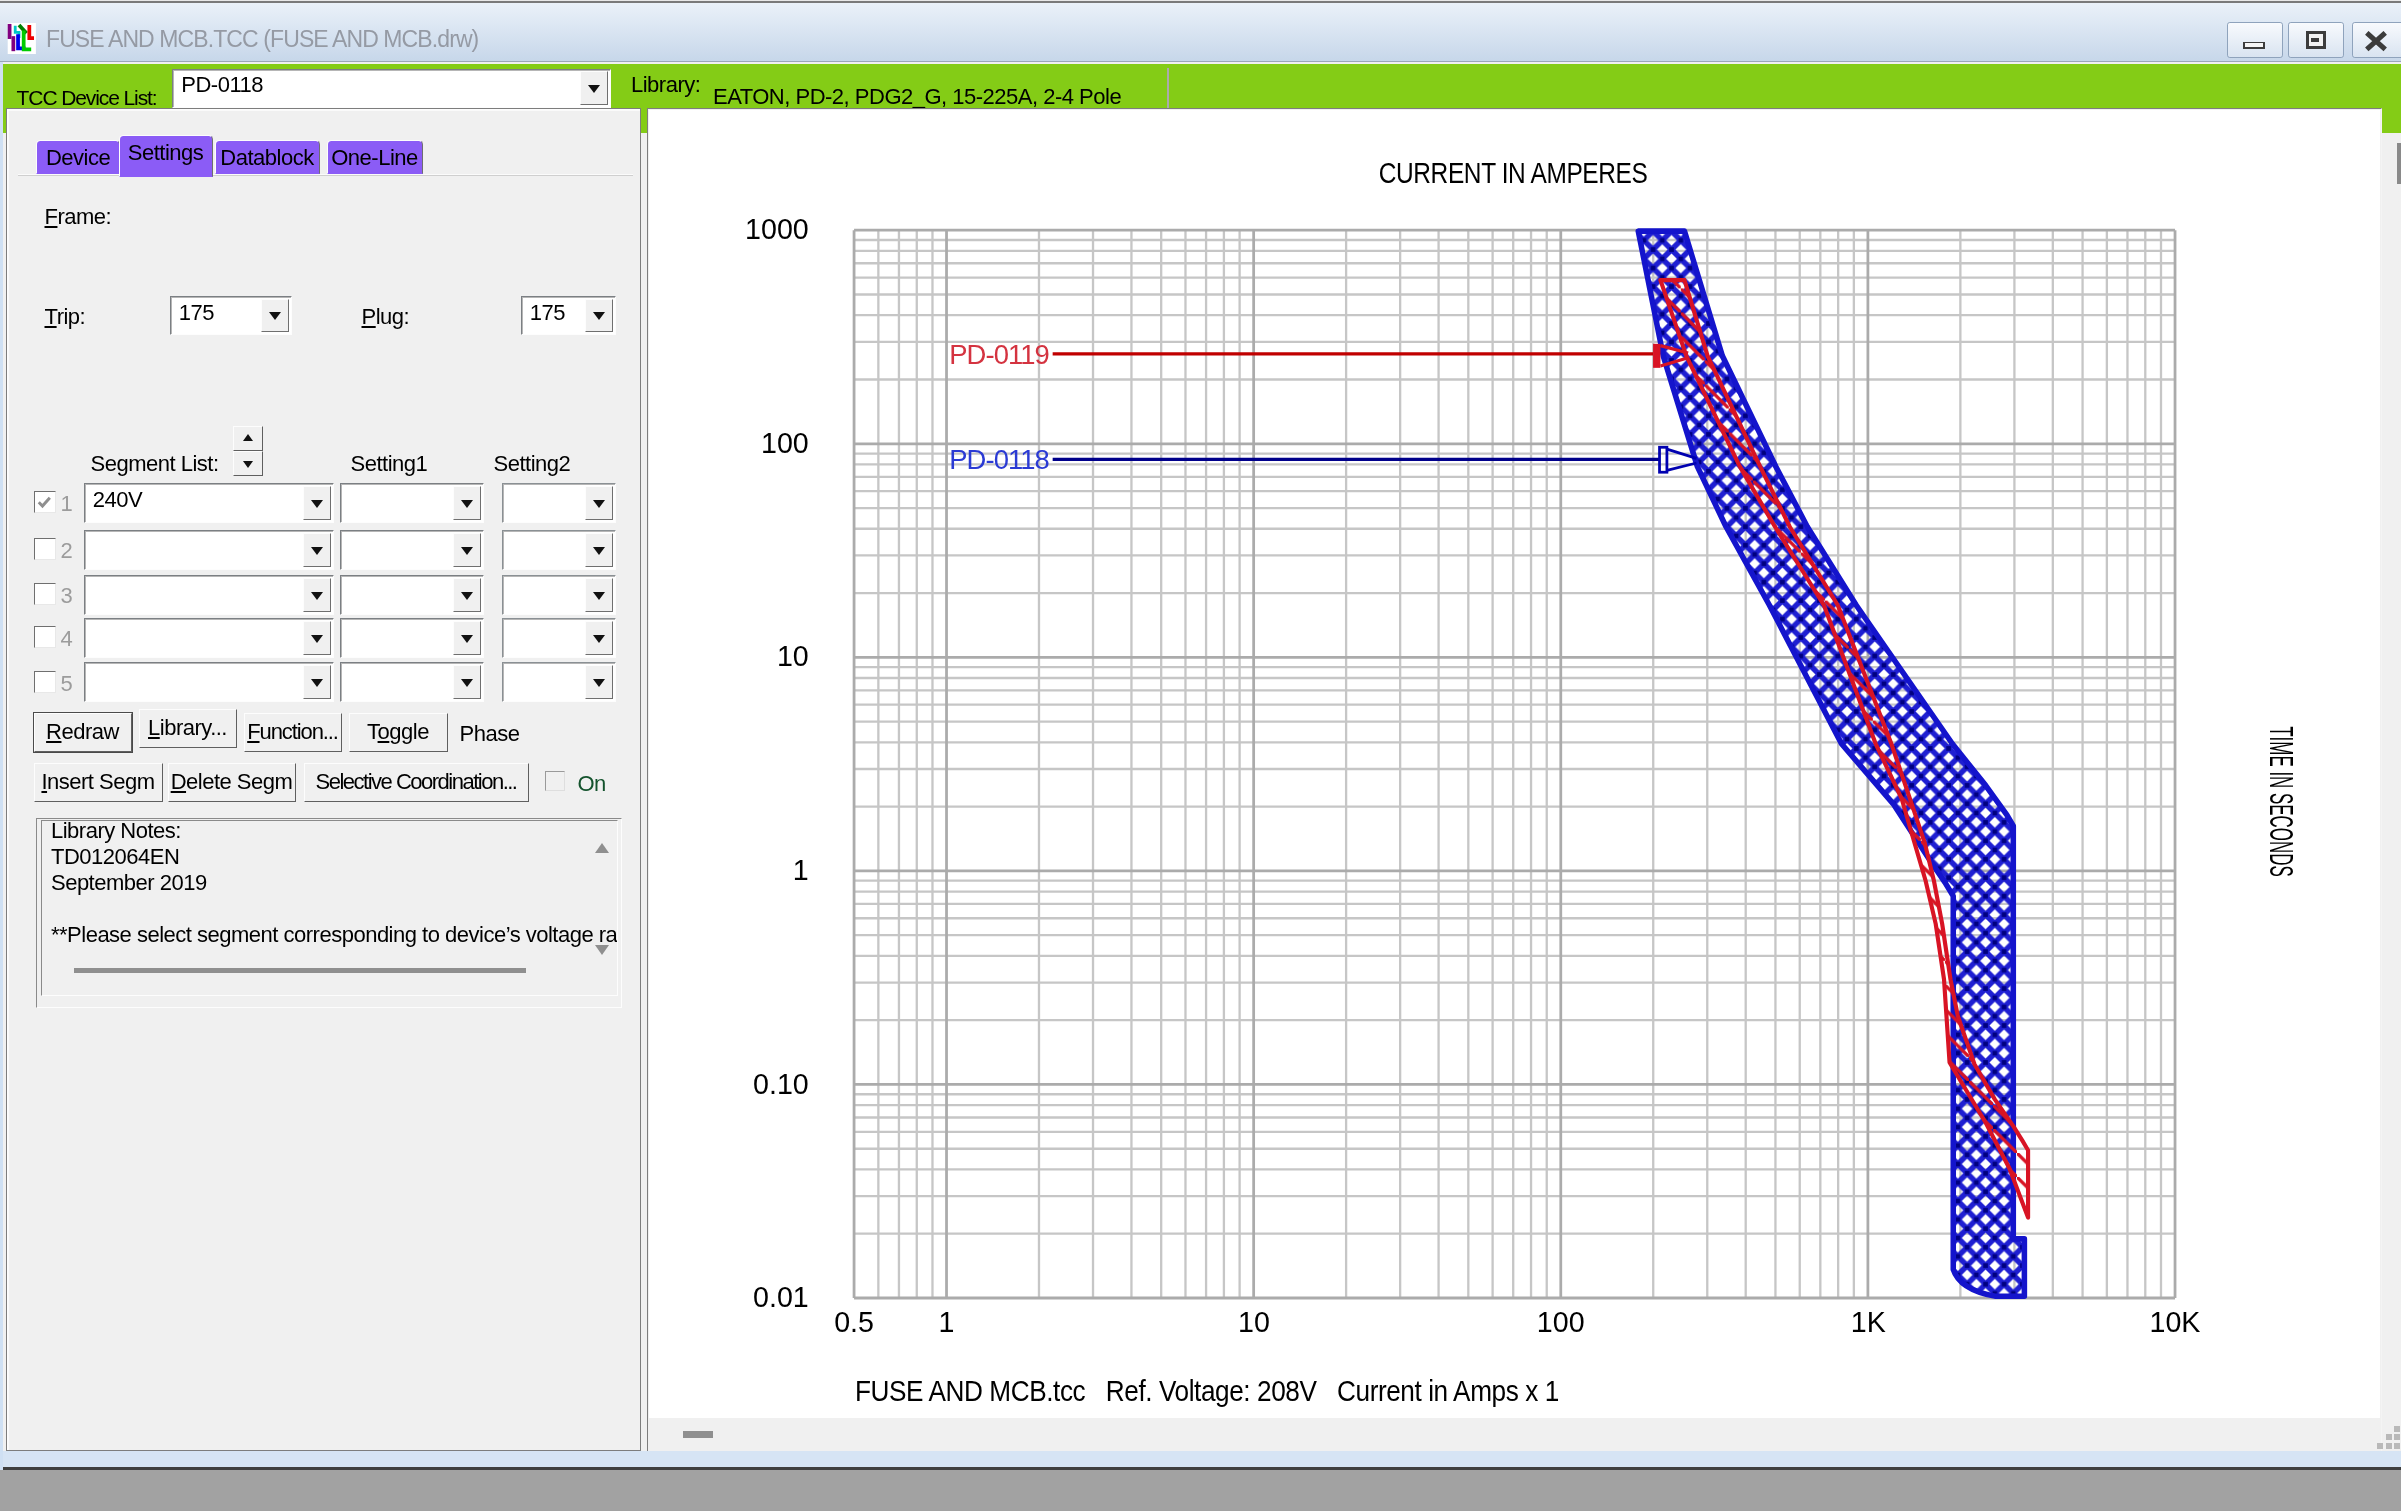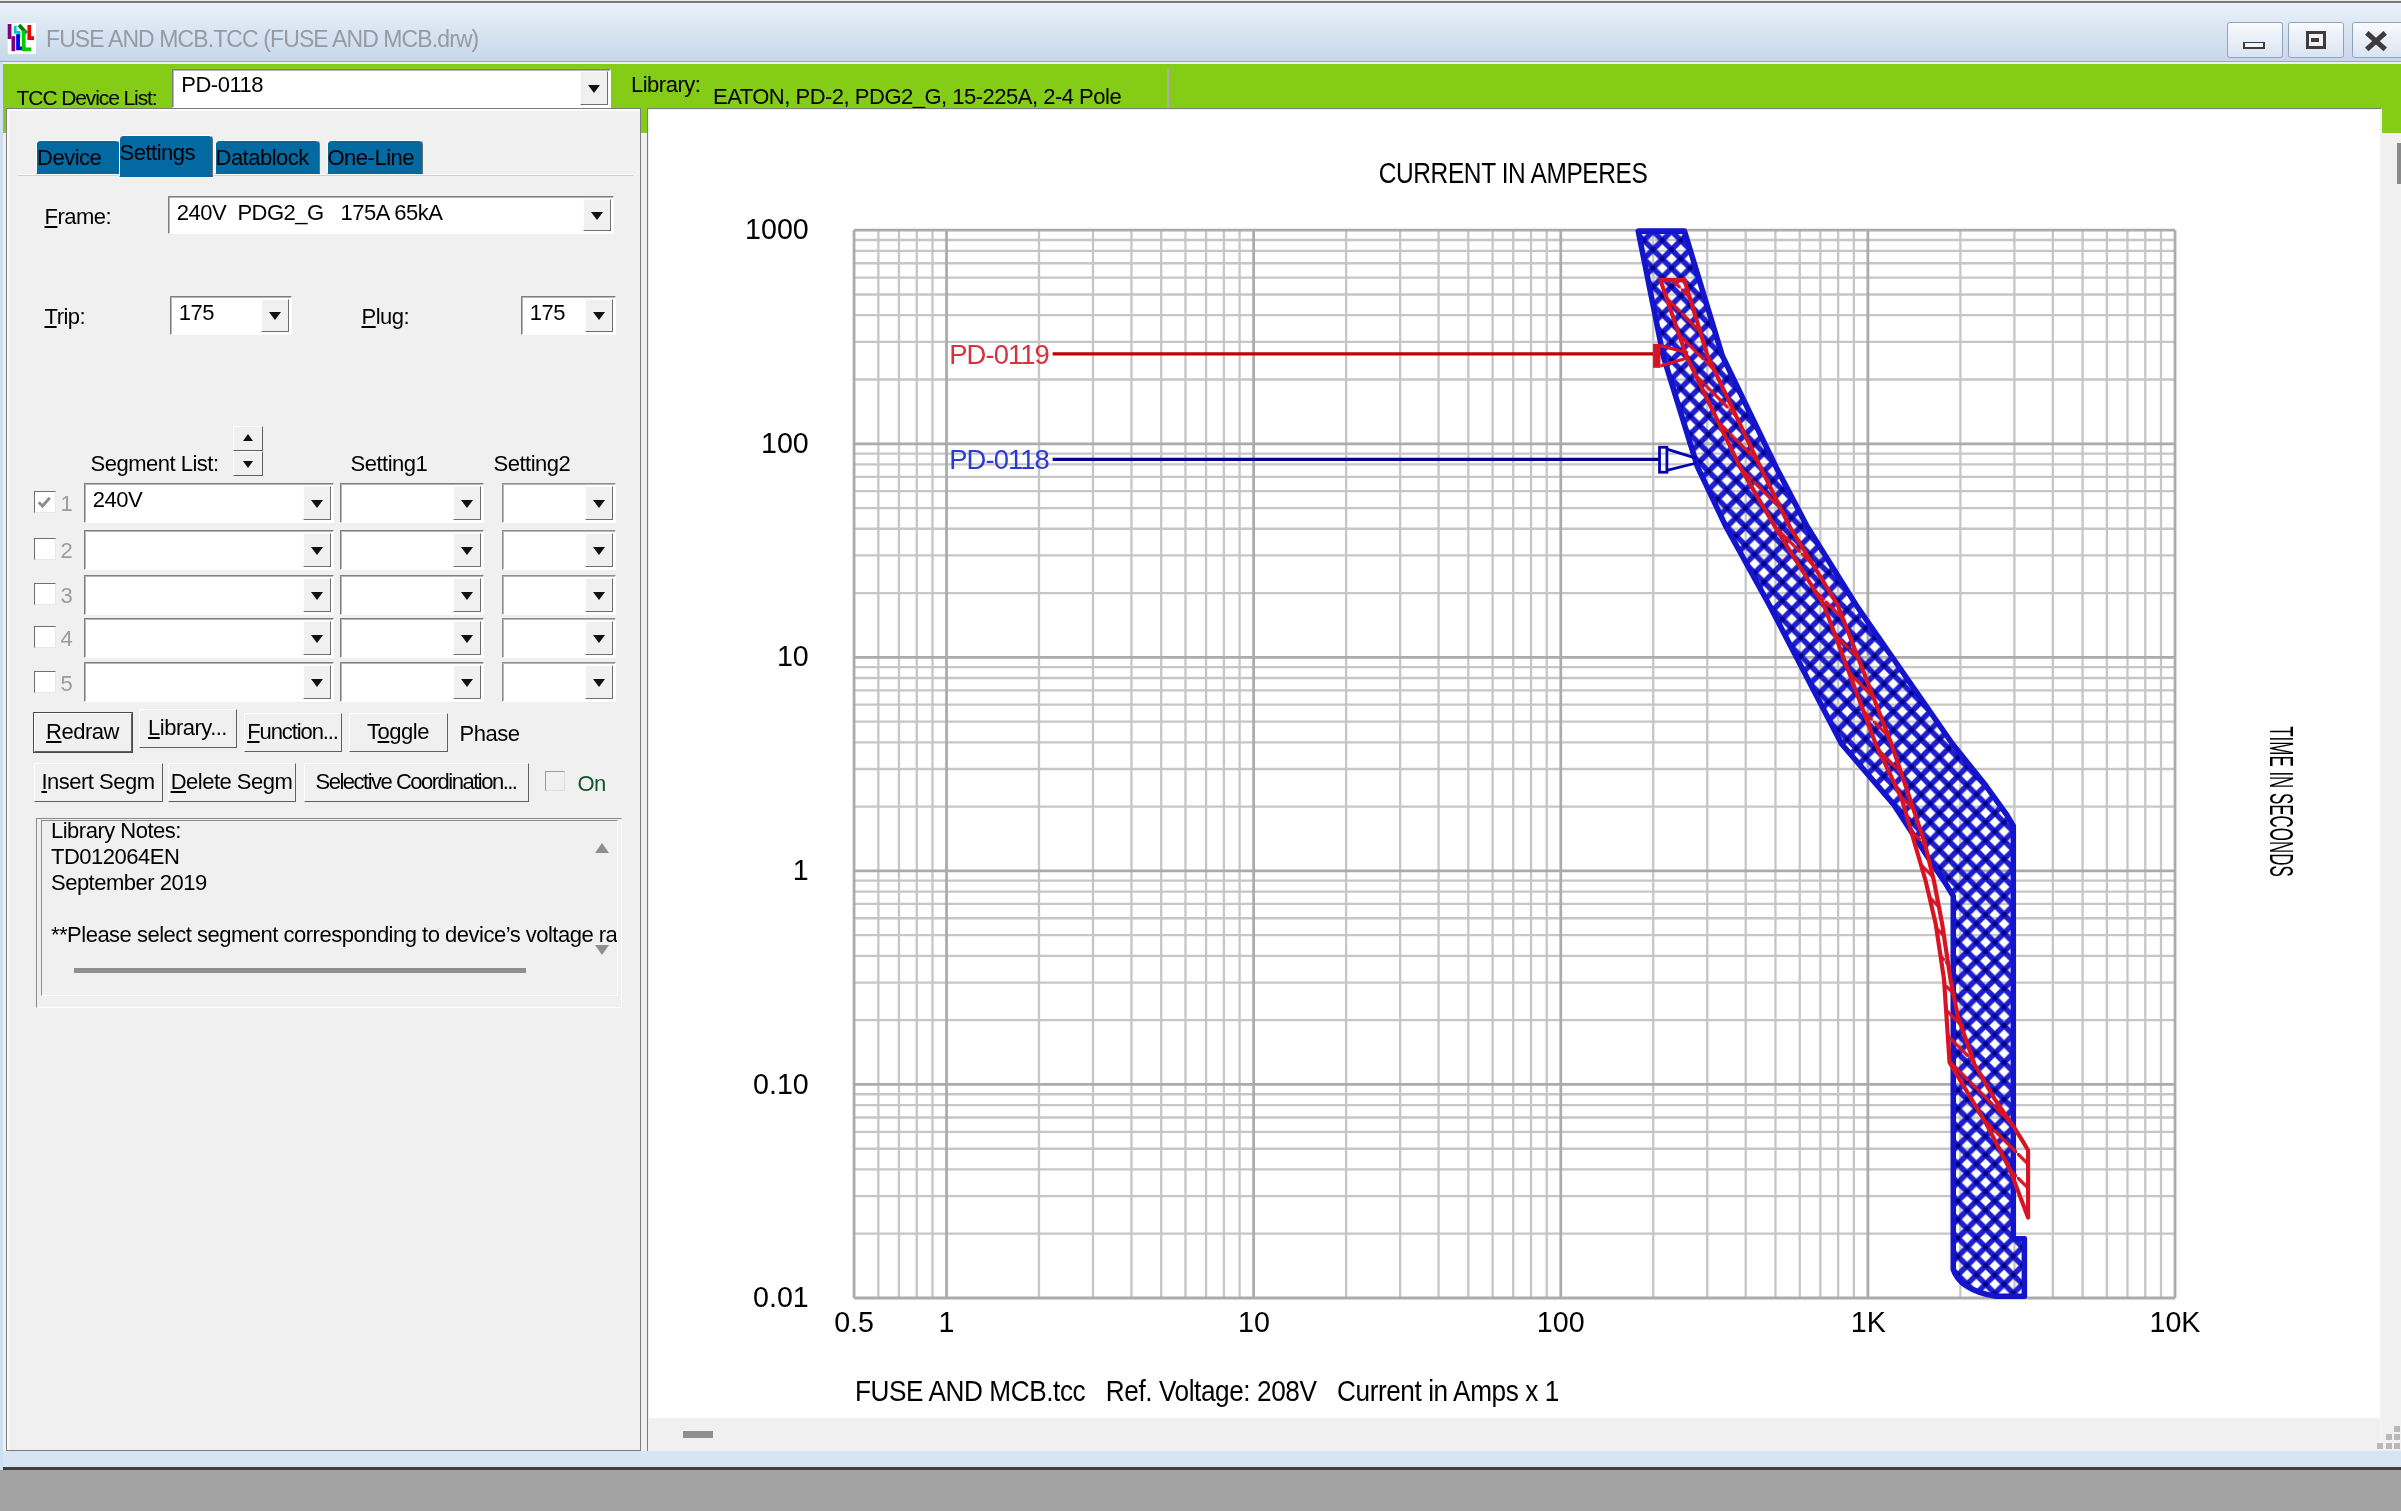--- a/index.html
+++ b/index.html
@@ -14,21 +14,21 @@
 .cb{position:absolute;background:#fff;border:1.8px solid}
 .cbi{position:absolute;inset:0;border:0.9px solid #b6b6b6;border-right:none;border-bottom:none}
 .cbt{position:absolute;left:8.3px;top:2.8px;font-size:22px;letter-spacing:-0.5px;white-space:nowrap}
 .ab{position:absolute;right:1.8px;top:1.8px;bottom:1.8px;background:#f0f0f0;
  border:1.8px solid;border-color:#fdfdfd #6f6f6f #6f6f6f #fdfdfd;display:flex;align-items:center;justify-content:center}
 .tri{width:0;height:0;border:6.5px solid transparent;border-top:8.3px solid #111;margin-top:7.4px}
 .triu{width:0;height:0;border:6.5px solid transparent;border-bottom:8.3px solid #111;margin-bottom:7.4px}
 .panel{position:absolute;left:5.5px;top:108px;width:635px;height:1343px;background:#f0f0f0;
  border:1.8px solid #7d7d7d;box-shadow:inset 1.8px 1.8px 0 #fdfdfd}
 .tab{position:absolute;border:1.8px solid;border-color:#fdfdfd #6f6f6f transparent #fdfdfd;border-radius:4.6px 4.6px 0 0;
- text-align:left;font-size:22px;letter-spacing:-0.5px;padding-top:3.7px;background:#0369a1;z-index:1}
+ text-align:center;font-size:22px;letter-spacing:-0.5px;padding-top:3.7px;background:#8b5cf6;z-index:1}
 .tab.sel{z-index:3}
 .ck{position:absolute;background:#fff;border:1.8px solid;border-color:#6f6f6f #e8e8e8 #e8e8e8 #6f6f6f;
  display:flex;align-items:center;justify-content:center}
 .bt{position:absolute;background:#f0f0f0;border:1.8px solid;border-color:#fdfdfd #5f5f5f #5f5f5f #fdfdfd;
  text-align:center;font-size:22px;letter-spacing:-0.5px;padding-top:4.6px;white-space:nowrap;overflow:hidden}
 .bf{outline:1.8px solid #4a4a4a}
 .sp{position:absolute;width:30.5px;height:25px;background:#f0f0f0;border:1.8px solid;
  border-color:#fdfdfd #5f5f5f #5f5f5f #fdfdfd;display:flex;align-items:center;justify-content:center}
 .sp .tri{border:5.5px solid transparent;border-top:7.4px solid #111;margin-top:6.5px}
 .sp .triu{border:5.5px solid transparent;border-bottom:7.4px solid #111;margin-bottom:6.5px}
@@ -92,27 +92,20 @@
 </div>
 <div class="panel">
 <div class="tab" style="left:29.6px;top:31px;width:84px;height:34px">Device</div>
 <div class="tab sel" style="left:112px;top:26px;width:94px;height:42px">Settings</div>
 <div class="tab" style="left:208px;top:31px;width:105px;height:34px">Datablock</div>
 <div class="tab" style="left:320px;top:31px;width:96px;height:34px">One-Line</div>
 <div style="position:absolute;left:11px;top:65px;width:615px;height:1.8px;background:#fbfbfb;border-bottom:0.9px solid #cfcfcf"></div>
 <div style="position:absolute;left:114px;top:64px;width:91px;height:4.6px;background:#f0f0f0"></div>
 
 <div class="lab" style="left:38px;top:95px"><u>F</u>rame:</div>
-<div class="cb" style="left:161px;top:87px;width:446px;height:38px;border-color:#7b7f83 #fdfdfd #fdfdfd #7b7f83">
-<div class="cbi"></div>
-<span class="cbt">240V&nbsp;&nbsp;PDG2_G&nbsp;&nbsp;&nbsp;175A 65kA</span>
-<div class="ab" style="width:28px">
-        <span class="tri"></span>
-      </div>
-</div>
 <div class="lab" style="left:38px;top:195px"><u>T</u>rip:</div>
 <div class="cb" style="left:163px;top:187px;width:122px;height:39px;border-color:#7b7f83 #fdfdfd #fdfdfd #7b7f83">
 <div class="cbi"></div>
 <span class="cbt">175</span>
 <div class="ab" style="width:28px">
         <span class="tri"></span>
       </div>
 </div>
 <div class="lab" style="left:355px;top:195px"><u>P</u>lug:</div>
 <div class="cb" style="left:514px;top:187px;width:95px;height:39px;border-color:#7b7f83 #fdfdfd #fdfdfd #7b7f83">

